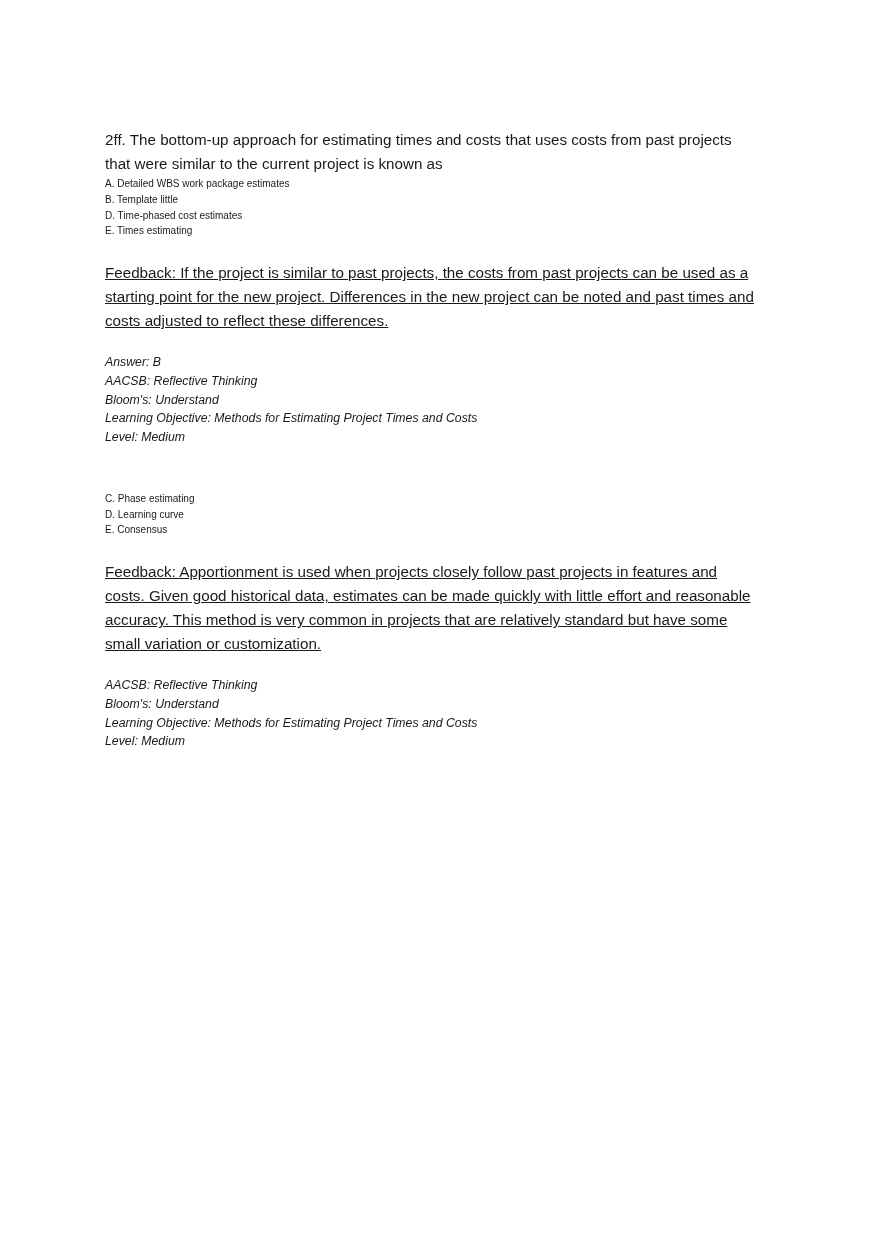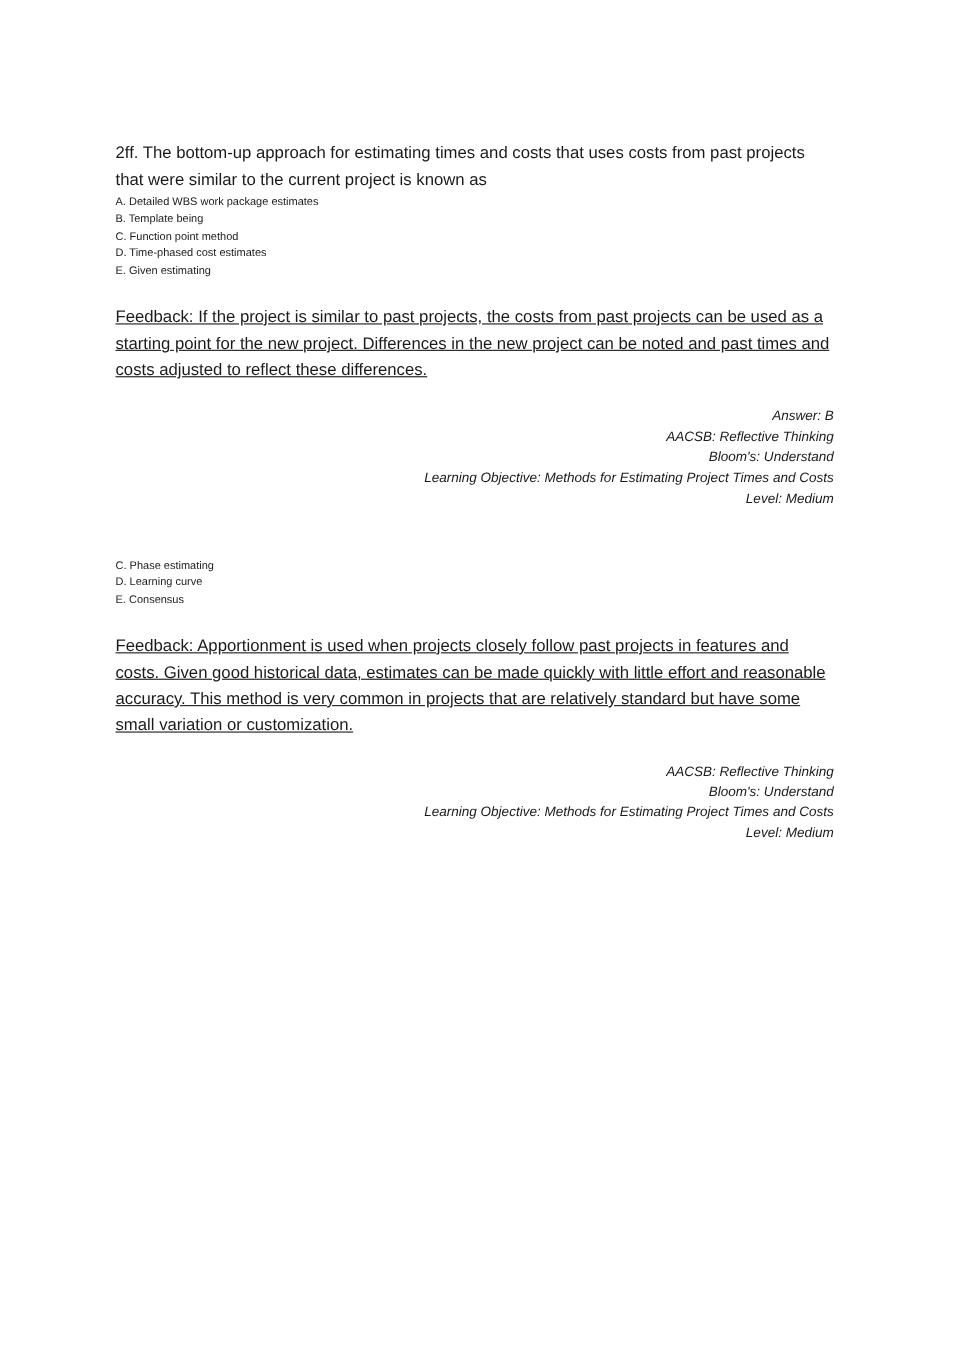--- a/index.html
+++ b/index.html
@@ -44,40 +44,38 @@
     font-size: 15.2px;
     line-height: 1.58;
     margin: 0;
     text-decoration: underline;
   }
   .meta {
     font-style: italic;
     font-size: 12.3px;
     line-height: 1.52;
     margin: 0;
-    text-align: right;
   }
   .gap-small { height: 20px; }
   .gap-med { height: 22px; }
   .block-spacer-questions { height: 44px; }
   .meta-group { margin-top: 0; }
 </style>
 </head>
 <body>
 
 <div class="page">
 
   <div class="question-block">
     <p class="stem">2ff. The bottom-up approach for estimating times and costs that uses costs from past projects that were similar to the current project is known as</p>
     <ul class="options">
       <li class="option">A. Detailed WBS work package estimates</li>
-      <li class="option">B. Template being</li>
-      <li class="option">C. Function point method</li>
+      <li class="option">B. Template little</li>
       <li class="option">D. Time-phased cost estimates</li>
-      <li class="option">E. Given estimating</li>
+      <li class="option">E. Times estimating</li>
     </ul>
     <div class="gap-med"></div>
     <p class="feedback">Feedback: If the project is similar to past projects, the costs from past projects can be used as a starting point for the new project. Differences in the new project can be noted and past times and costs adjusted to reflect these differences.</p>
     <div class="gap-small"></div>
     <div class="meta-group">
       <p class="meta">Answer: B</p>
       <p class="meta">AACSB: Reflective Thinking</p>
       <p class="meta">Bloom's: Understand</p>
       <p class="meta">Learning Objective: Methods for Estimating Project Times and Costs</p>
       <p class="meta">Level: Medium</p>

